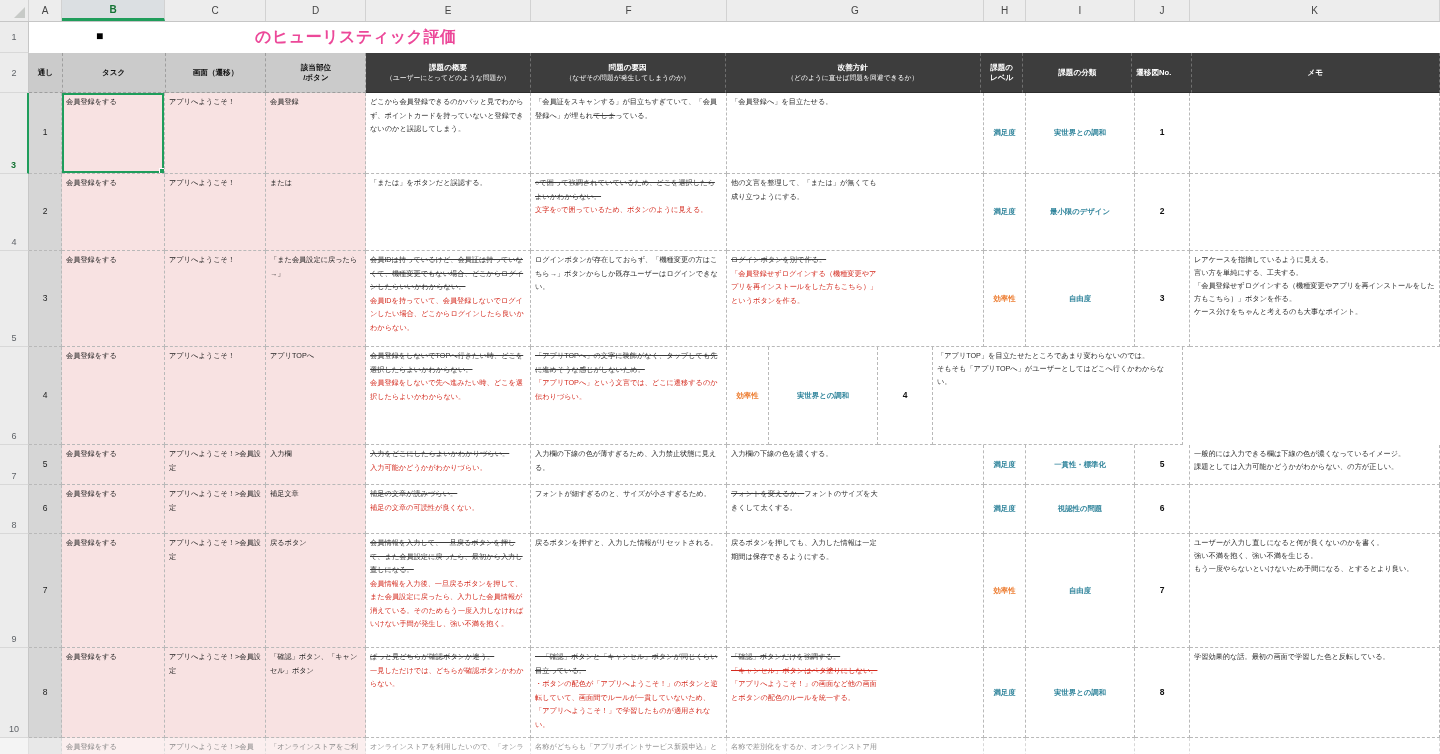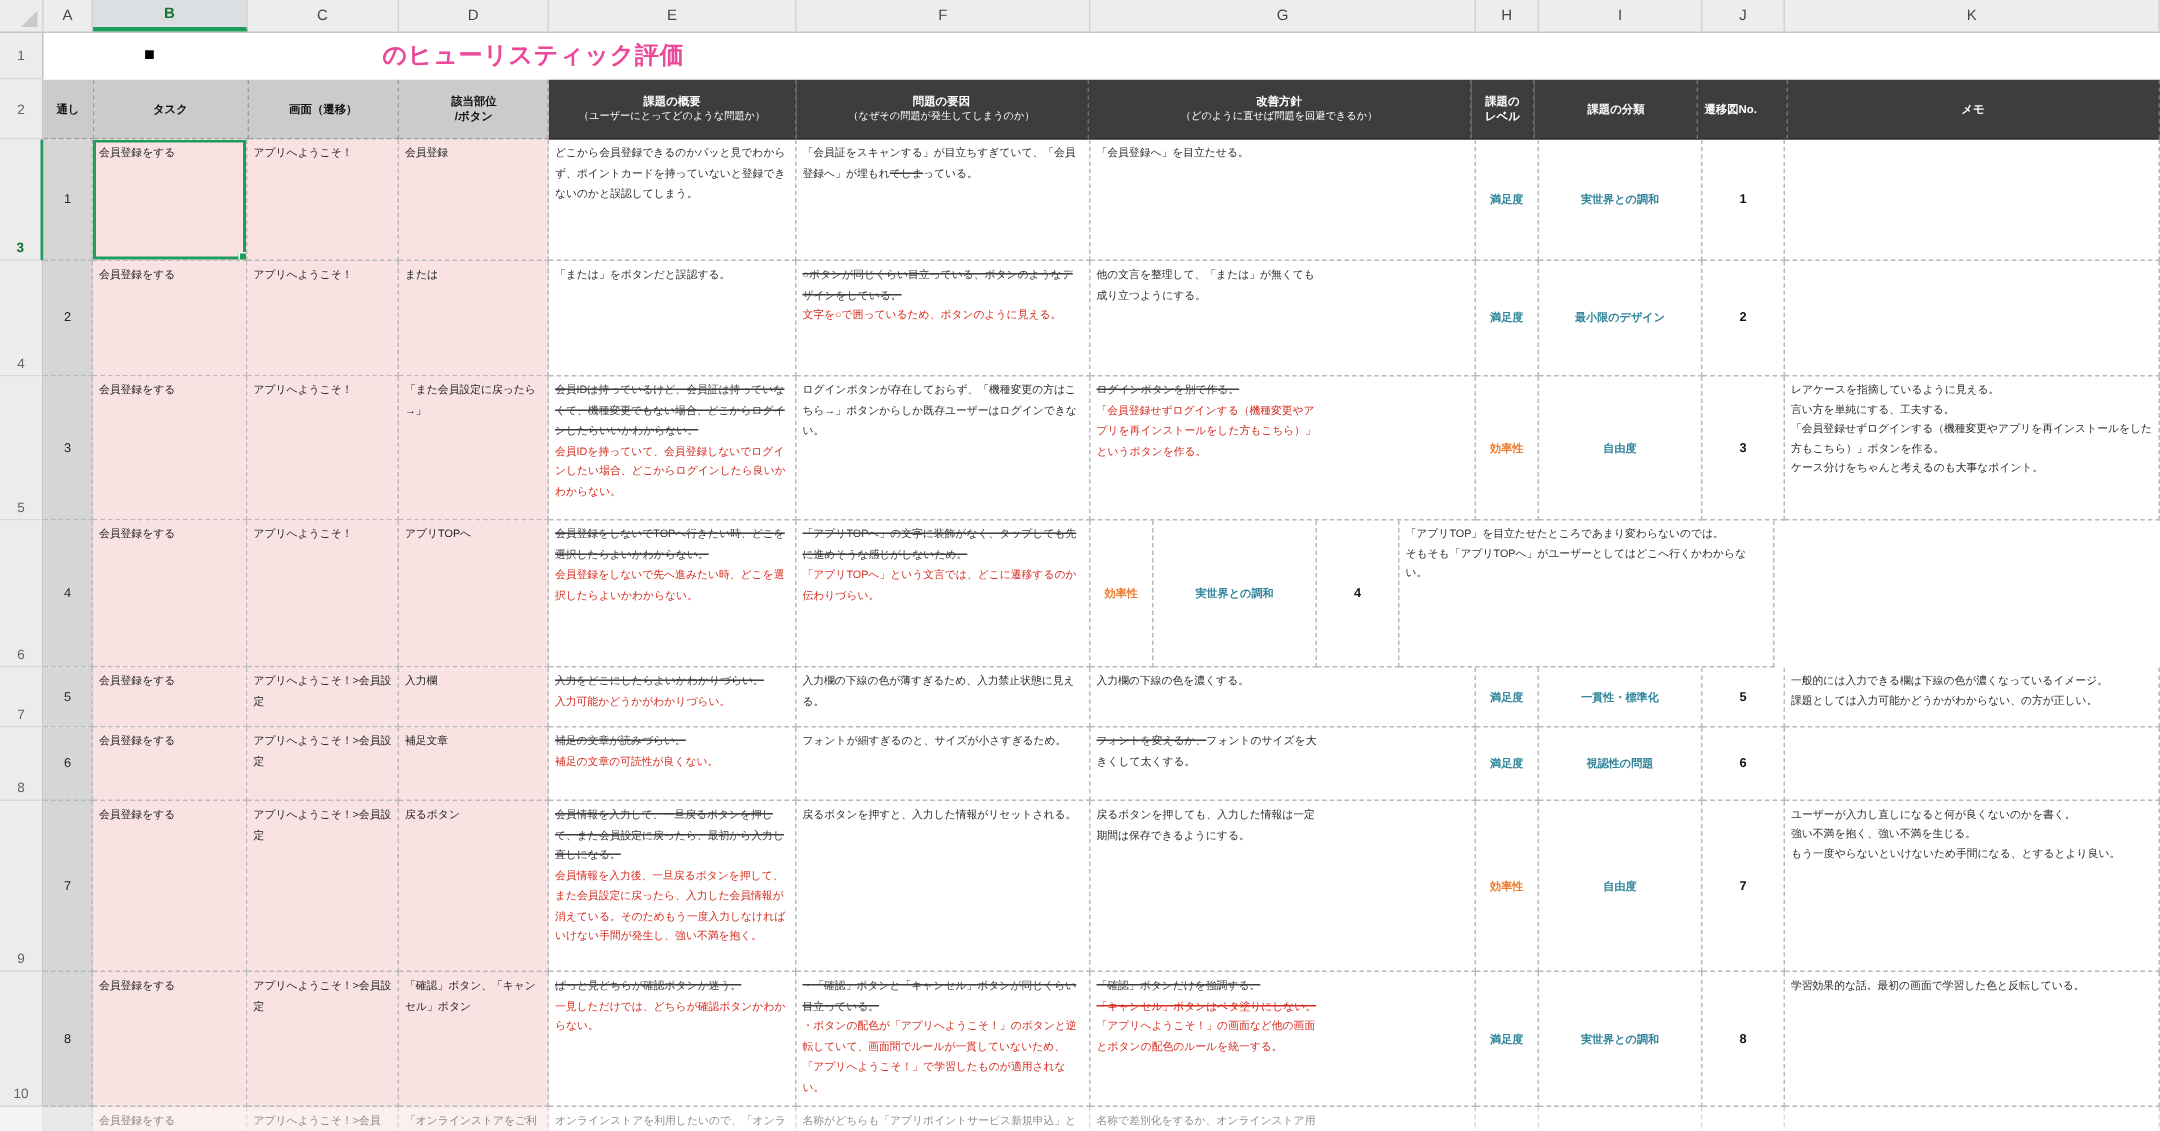--- a/index.html
+++ b/index.html
@@ -140,21 +140,21 @@
           <div></div>
         </div>
       </div>
       <div class="row" style="height: 77px;">
         <div class="gut">4</div>
         <div class="c cc w-a bgA">2</div>
         <div class="c w-b bgP">会員登録をする</div>
         <div class="c w-c bgP">アプリへようこそ！</div>
         <div class="c w-d bgP">または</div>
         <div class="c w-e"><span class="sg-plain">「または」をボタンだと誤認する。</span></div>
-        <div class="c w-f"><span class="sg-strike">○ボタンが同じくらい目立っている、ボタンのようなデザインをしている。</span><br><span class="sg-red">文字を○で囲っているため、ボタンのように見える。</span></div>
+        <div class="c w-f"><span class="sg-strike">○で囲って強調されていているため、どこを選択したらよいかわからない。</span><br><span class="sg-red">文字を○で囲っているため、ボタンのように見える。</span></div>
         <div class="c w-gg">
           <div class="innerG"><span class="sg-plain">他の文言を整理して、「または」が無くても成り立つようにする。</span></div>
         </div>
         <div class="c cc w-h lvl" style="color: rgb(49, 133, 156);">満足度</div>
         <div class="c cc w-i cat" style="color: rgb(49, 133, 156);">最小限のデザイン</div>
         <div class="c cc w-j pri">2</div>
         <div class="c w-k memoC">
           <div></div>
         </div>
       </div>

